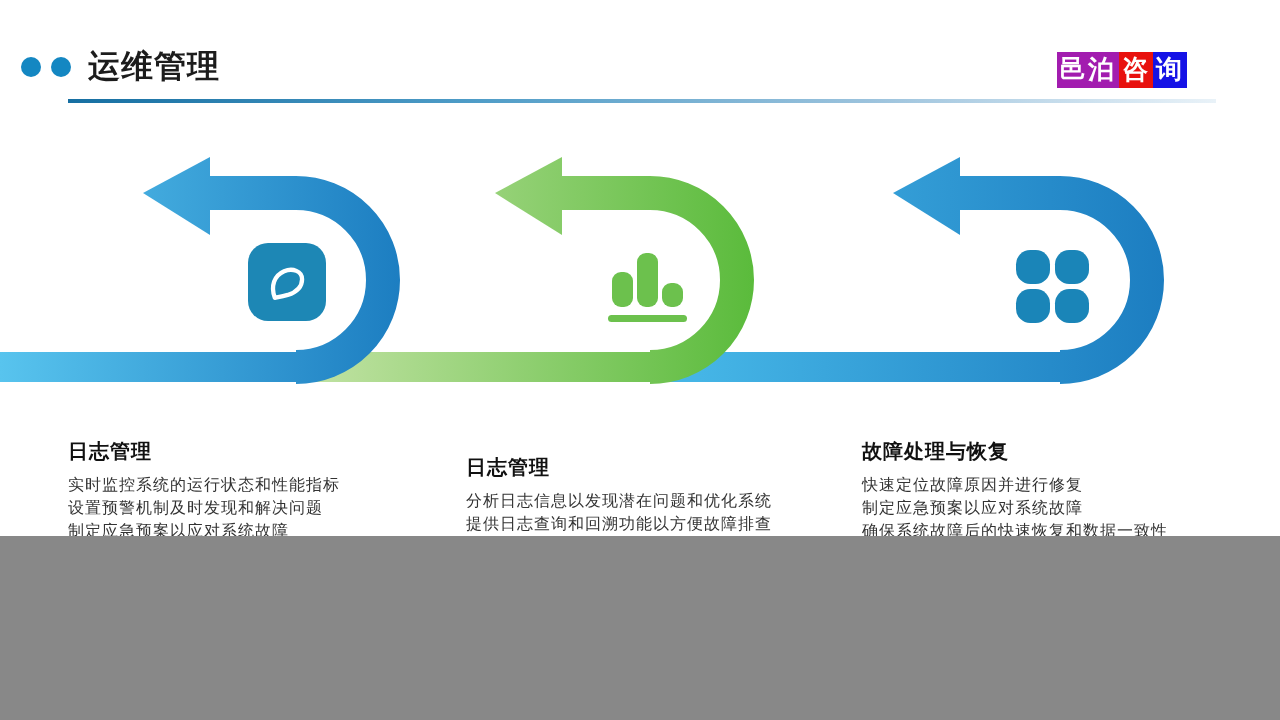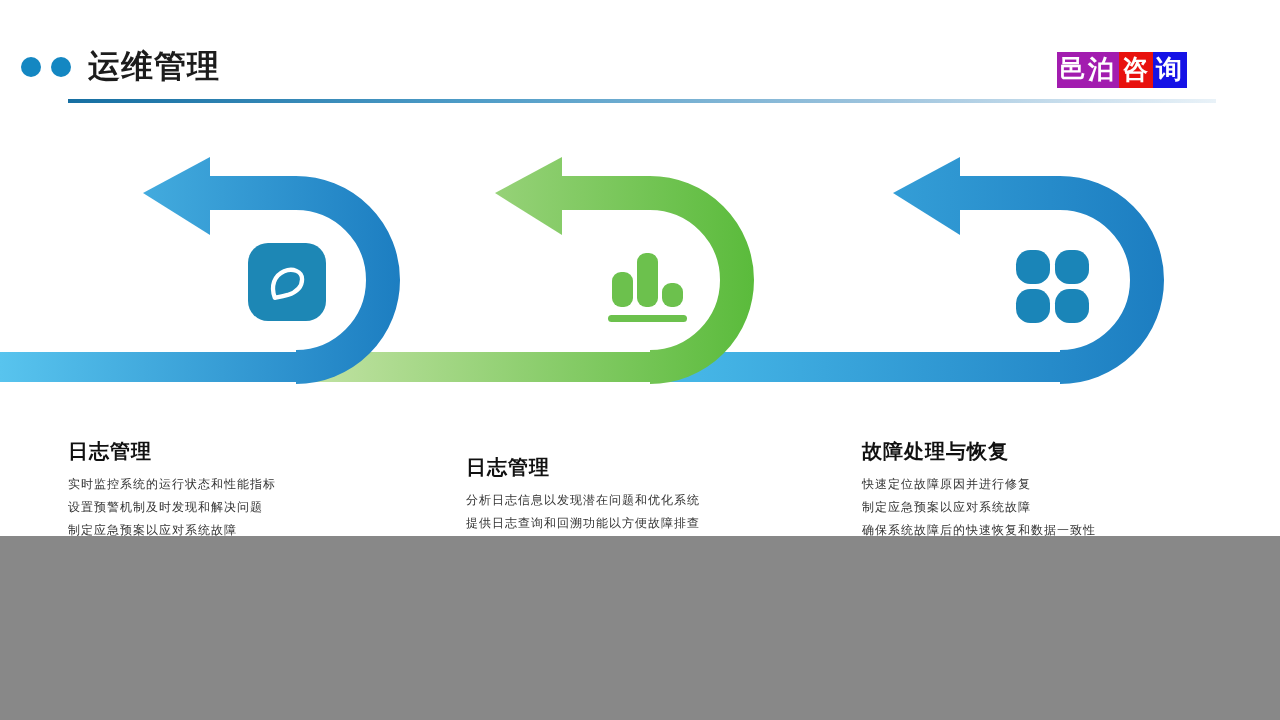--- a/index.html
+++ b/index.html
@@ -44,21 +44,21 @@
     display:grid;grid-template-columns:34px 34px;grid-template-rows:34px 34px;gap:5px;
   }
   .icon-clover i{display:block;background:#1a85b8;border-radius:42%;}
 
   
   .col{position:absolute;top:438px;}
   .col.c1{left:68px;width:350px;}
   .col.c2{left:466px;width:392px;margin-top:16px;}
   .col.c3{left:862px;width:400px;}
   .col h3{margin:0 0 8px 0;font-size:20px;font-weight:700;color:#111;letter-spacing:1px;}
-  .col p{margin:0;font-size:12px;line-height:23px;color:#333;letter-spacing:1px;}
+  .col p{margin:0;font-size:16px;line-height:23px;color:#333;letter-spacing:1px;}
 
   
   .img-box{position:absolute;top:556px;border-radius:12px;overflow:hidden;}
   .imgbox-1{left:68px;width:312px;height:146px;background:#fff;}
   .imgbox-2{left:466px;width:267px;height:144px;background:#0a1017;}
   .imgbox-3{left:862px;width:226px;height:144px;background:#1878a8;}
 
   
   .dash-grid{display:grid;width:100%;height:100%;grid-template-columns:1fr 1fr 1fr;
     grid-template-rows:1fr 1fr 1fr;gap:2px;background:#e8edf2;}

